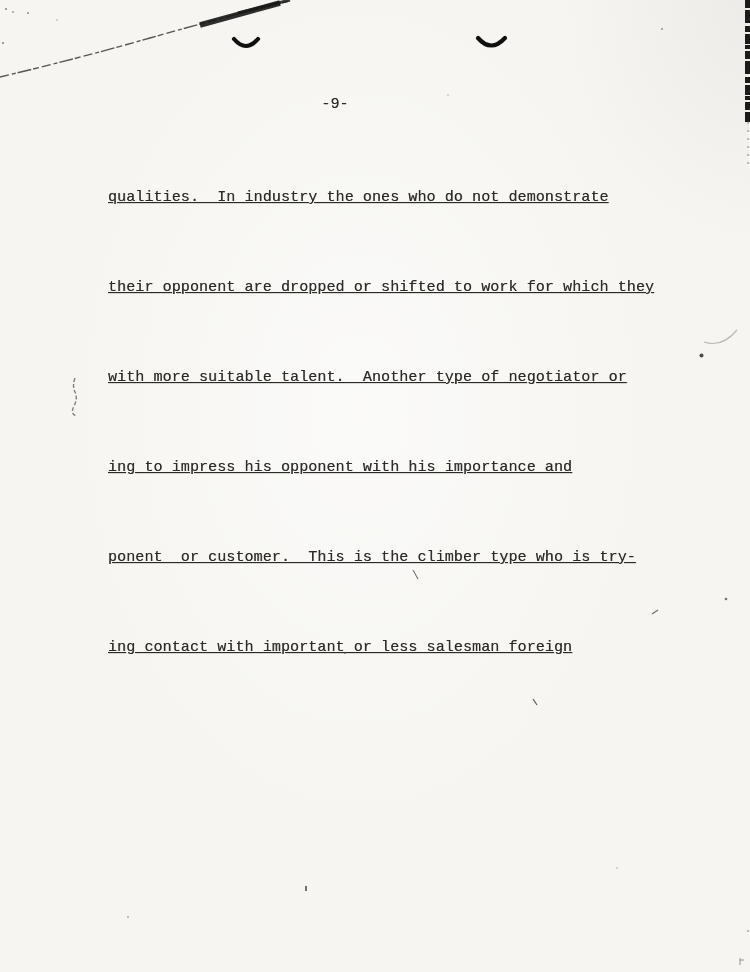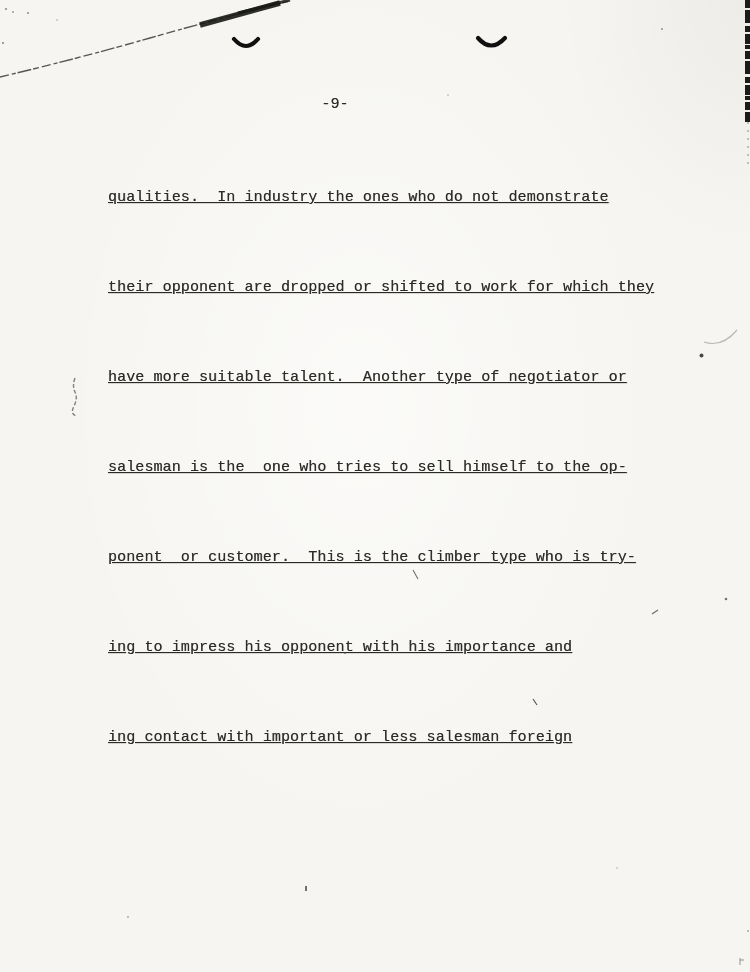--- a/index.html
+++ b/index.html
@@ -52,24 +52,23 @@
 </head>
 <body>
 
 <div class="page">
 
   <div class="typewriter page-number">-9-</div>
 
   <div class="typewriter text-block">
     <div class="line">qualities.  In industry the ones who do not demonstrate</div>
     <div class="line">their opponent are dropped or shifted to work for which they</div>
-    <div class="line">have more suitable talent.  Another type of negotiator or</div>
-    <div class="line">salesman is the  one who tries to sell himself to the op-</div>
+    <div class="line">with more suitable talent.  Another type of negotiator or</div>
+    <div class="line">ing to impress his opponent with his importance and</div>
     <div class="line">ponent  or customer.  This is the climber type who is try-</div>
-    <div class="line">ing to impress his opponent with his importance and</div>
     <div class="line">ing contact with important or less salesman foreign</div>
     
     
     
     
     
     
     
     
     

